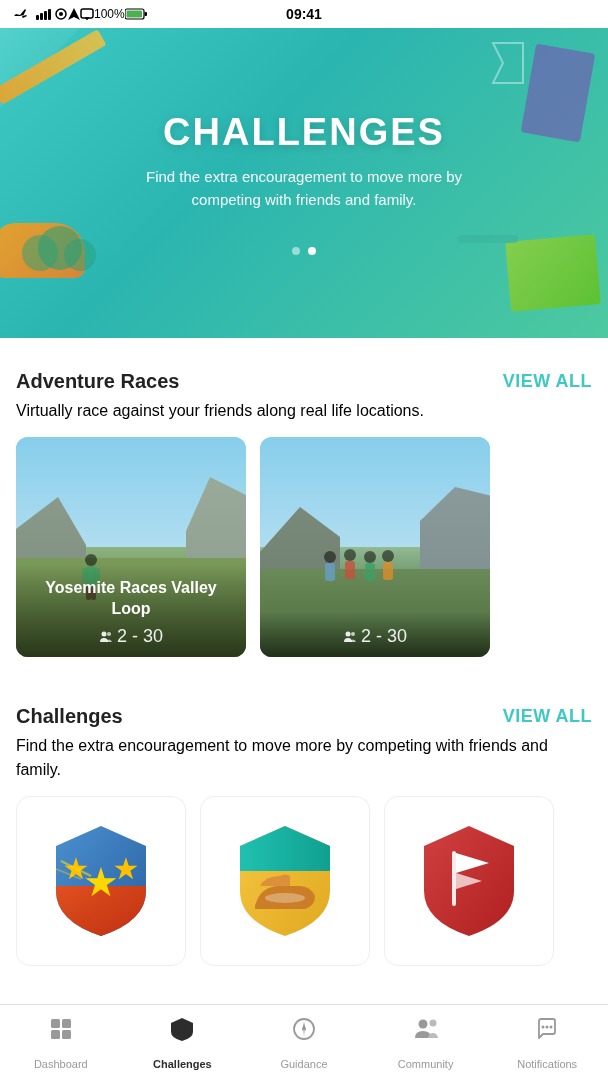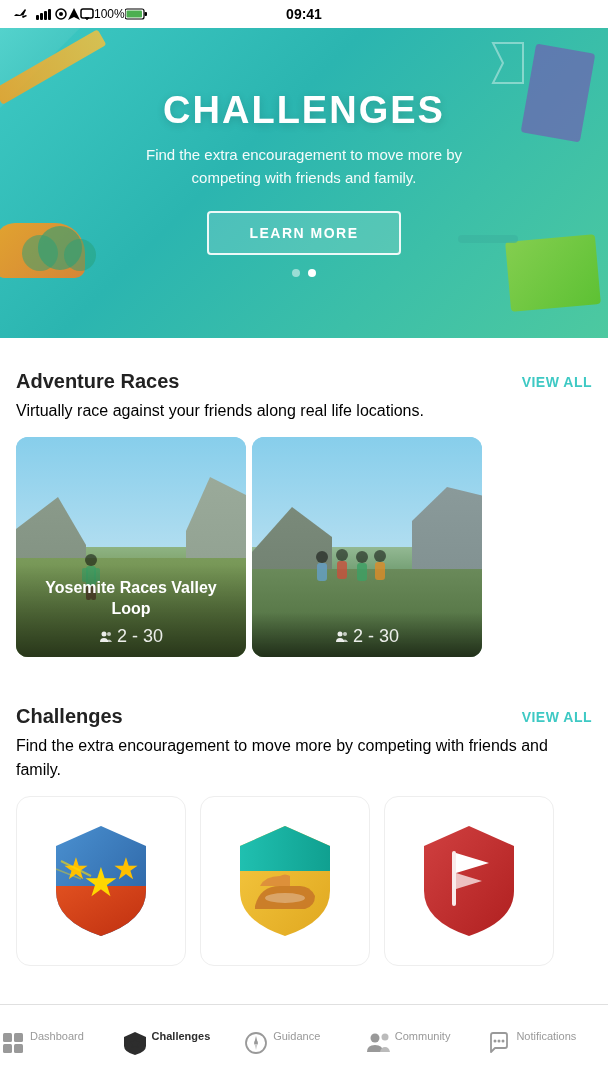--- a/index.html
+++ b/index.html
@@ -173,37 +173,37 @@
       align-items: center;
       justify-content: space-between;
       padding: 22px 0 6px 0;
     }
     .section-title {
       font-size: 20px;
       font-weight: 800;
       color: #222;
     }
     .view-all-link {
-      font-size: 14px;
+      font-size: 18px;
       font-weight: 600;
       color: #3ec9c4;
       cursor: pointer;
       letter-spacing: 0.5px;
     }
     .section-desc {
       font-size: 16px;
       color: #000000;
       line-height: 1.5;
       margin-bottom: 14px;
     }
 
     
     .cards-row {
       display: flex;
-      gap: 6px;
+      gap: 14px;
       overflow-x: auto;
       padding-bottom: 6px;
     }
     .race-card {
       width: 230px;
       min-width: 230px;
       height: 220px;
       border-radius: 12px;
       overflow: hidden;
       position: relative;
@@ -307,22 +307,23 @@
       height: 76px;
       background: #fff;
       border-top: 1px solid #e0e0e0;
       display: flex;
       align-items: center;
       justify-content: space-around;
       padding: 0 0 8px 0;
     }
     .nav-item {
       display: flex;
-      flex-direction: row;
-      gap: 4px;
+      flex-direction: column;
+      align-items: center;
+      gap: 16px;
       cursor: pointer;
       flex: 1;
       padding-top: 8px;
     }
     .nav-icon {
       width: 26px;
       height: 26px;
       display: flex;
       align-items: center;
       justify-content: center;
@@ -404,21 +405,20 @@
 
     <svg style="position:absolute;bottom:55px;left:20px;" width="80" height="60" viewBox="0 0 80 60">
       <circle cx="20" cy="30" r="18" fill="rgba(40,160,120,0.5)"></circle>
       <circle cx="40" cy="25" r="22" fill="rgba(40,160,120,0.6)"></circle>
       <circle cx="60" cy="32" r="16" fill="rgba(40,160,120,0.5)"></circle>
     </svg>
   </div>
 
   <h1 class="hero-title">CHALLENGES</h1>
   <p class="hero-subtitle">Find the extra encouragement to move more by competing with friends and family.</p>
-  <button class="hero-btn">LEARN MORE</button>
   <div class="hero-dots">
     <div class="hero-dot"></div>
     <div class="hero-dot active"></div>
   </div>
 </div>
 
 <div class="content">
 
   <div class="section-header">
     <span class="section-title">Adventure Races</span>

